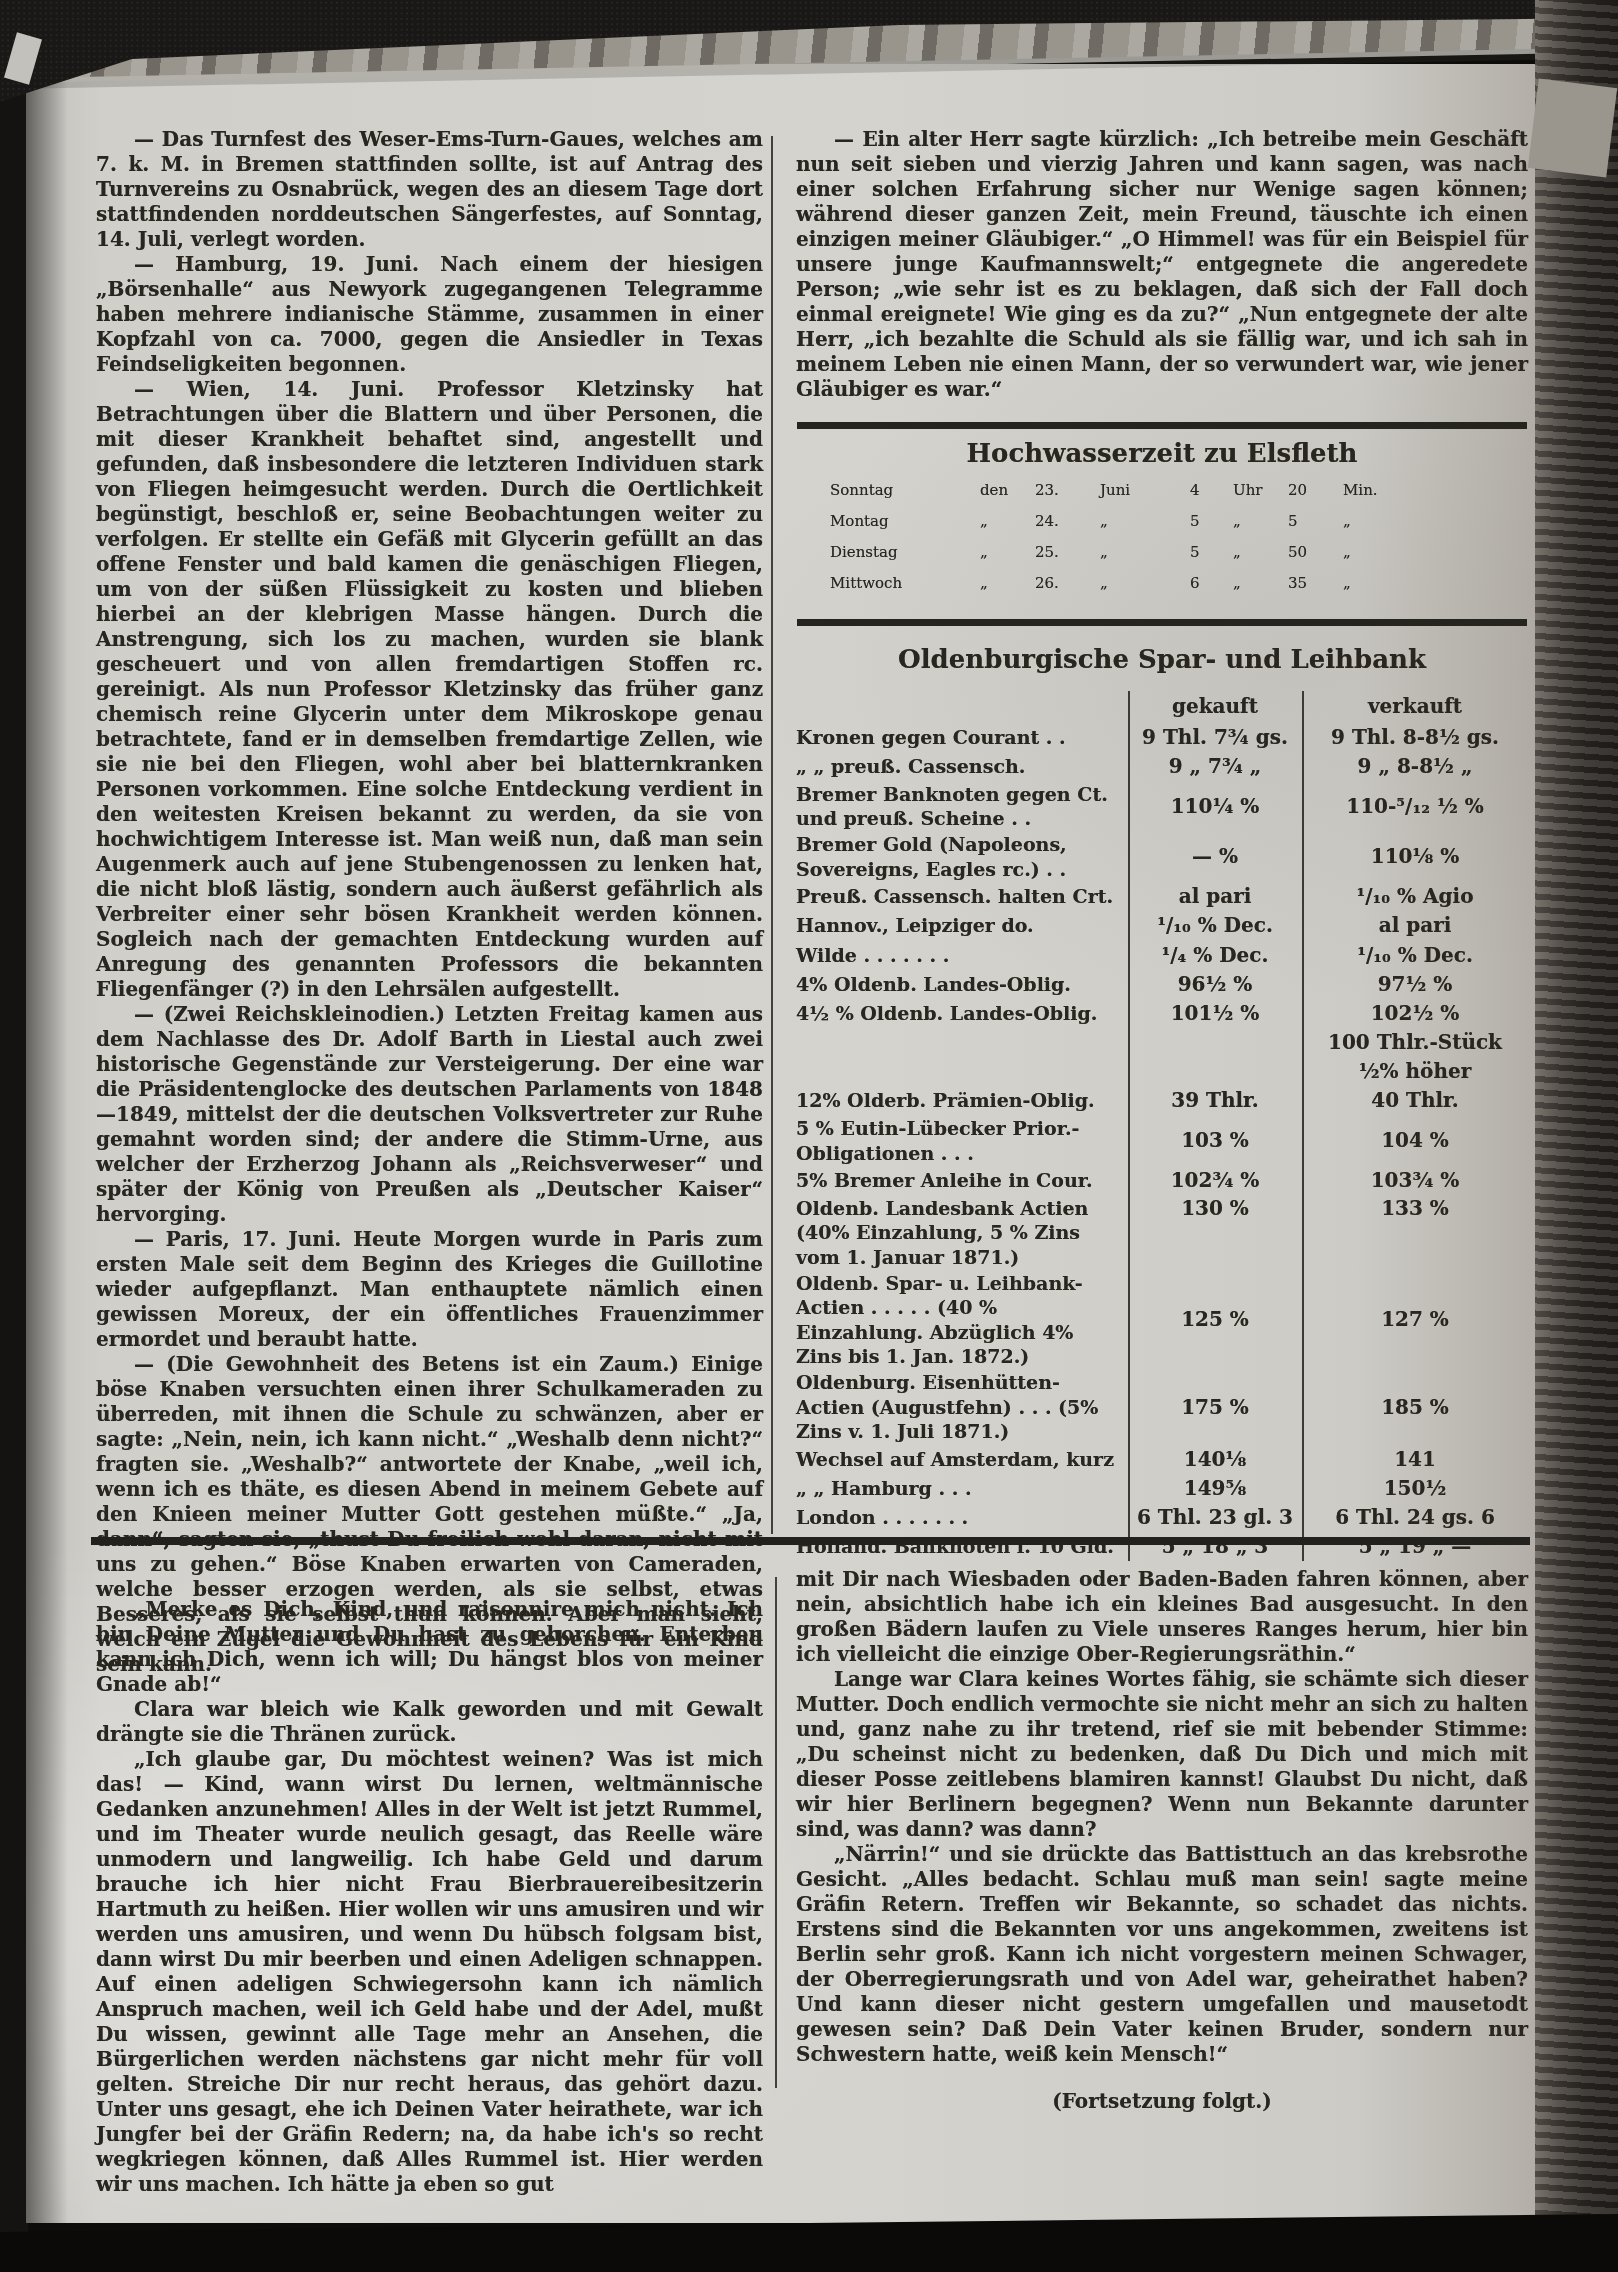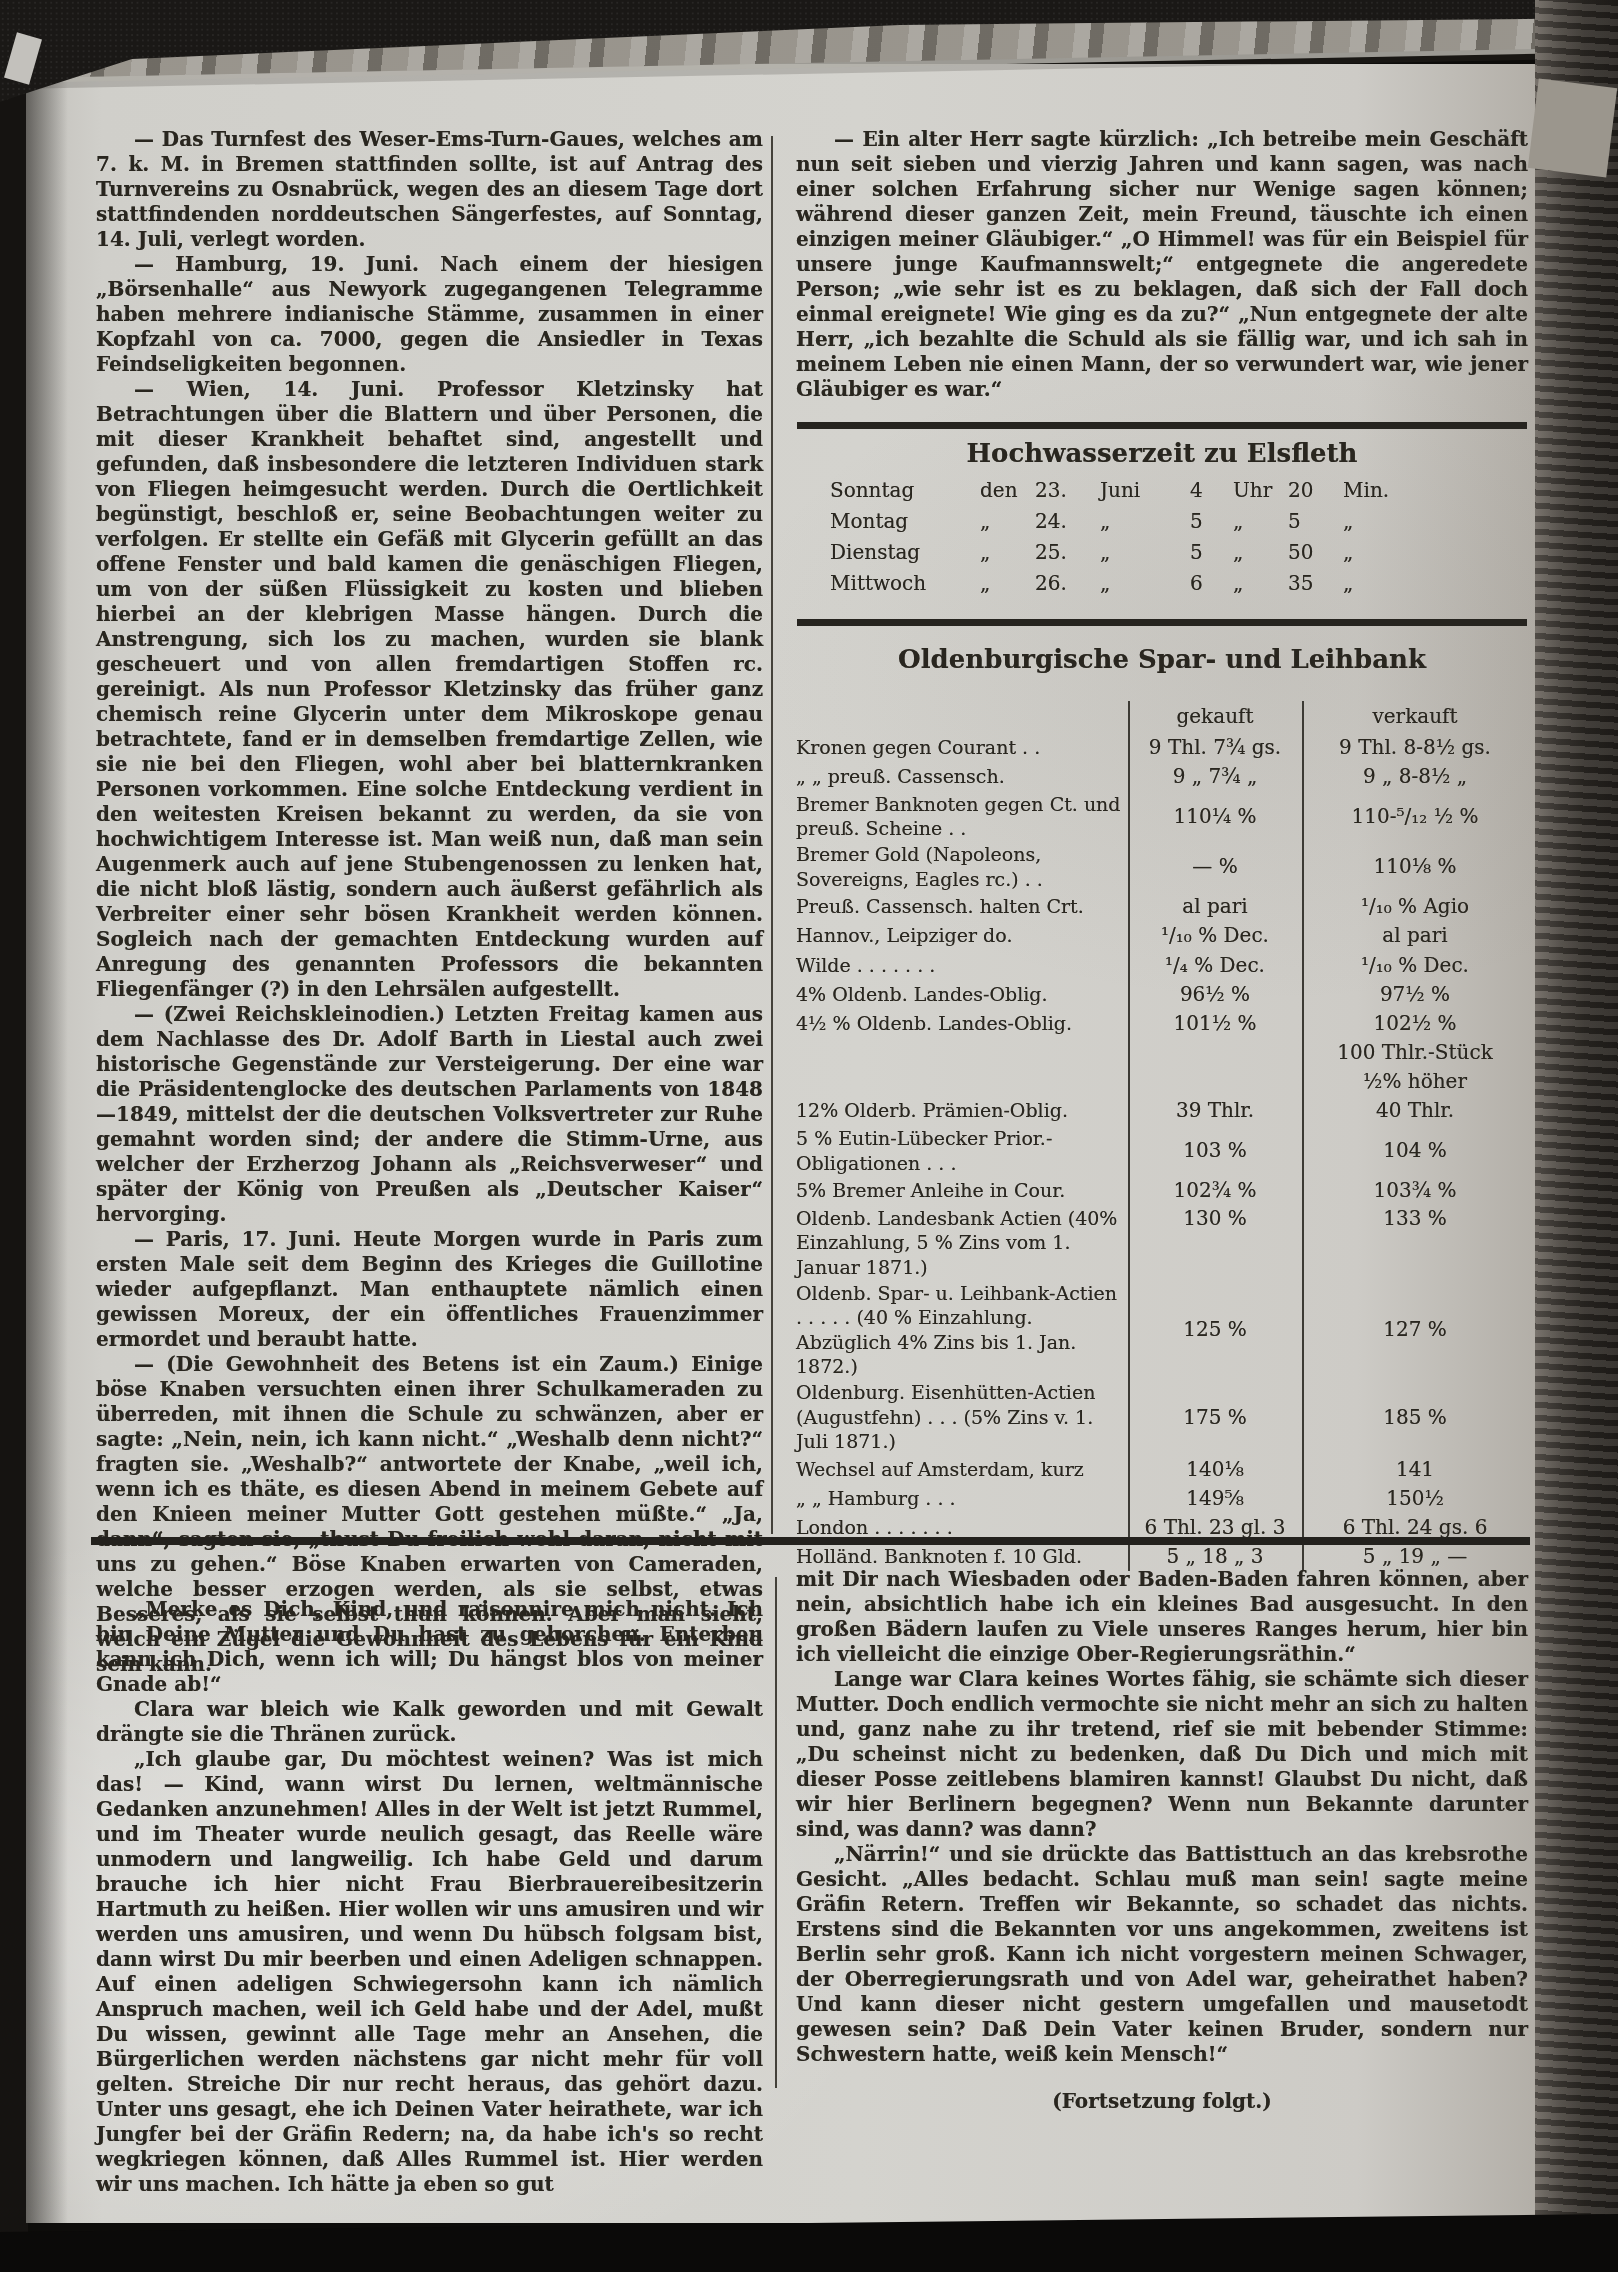--- a/index.html
+++ b/index.html
@@ -42,25 +42,25 @@
   #col-br{left:796px;top:1567px;width:732px;}
   .vdiv{position:absolute;width:1.8px;background:#44413a;}
   #vdiv-top{left:771px;top:136px;height:1398px;}
   #vdiv-bottom{left:775px;top:1577px;height:511px;}
   .rule-big{position:absolute;left:91px;top:1537px;width:1439px;height:8.4px;background:#23211d;}
   .rule-in{height:6.6px;background:#26241f;margin:20.4px 1.2px 0 1.2px;}
   
   .tide-title{margin-top:8px;text-align:center;font-weight:bold;font-size:26px;line-height:32px;}
   .tide-table{margin-top:6px;padding-left:34px;}
   .tide-row{display:grid;grid-template-columns:150px 55px 65px 90px 43px 55px 55px 1fr;
-       font-size:20px;line-height:31px;text-align:left;}
+       font-size:15px;line-height:31px;text-align:left;}
   
   .bank-title{margin-top:15.6px;text-align:center;font-weight:bold;font-size:26px;line-height:35px;}
   .bank-date{text-align:center;font-size:20.4px;line-height:26px;margin-bottom:4.8px;}
-  .bank{position:relative;margin-top:24px;}
+  .bank{position:relative;margin-top:14px;font-weight:bold;}
   .vl{position:absolute;top:0;bottom:0;width:1.8px;background:#3c3a34;}
   .vl1{left:332px;} .vl2{left:506px;}
   .brow{display:flex;align-items:center;min-height:28px;padding:0.6px 0;text-align:left;}
   .brow.ta{align-items:flex-start;}
   .brow .lb{width:332px;padding-right:7.2px;box-sizing:border-box;font-size:19px;line-height:24.6px;}
   .brow .bv{width:174px;text-align:center;font-size:20px;line-height:24.6px;}
   .brow .sv{flex:1;text-align:center;font-size:20px;line-height:24.6px;}
   .bhead{min-height:31px;}
   .cont-note{text-align:center;margin-top:21.6px;text-indent:0;}
 </style>

